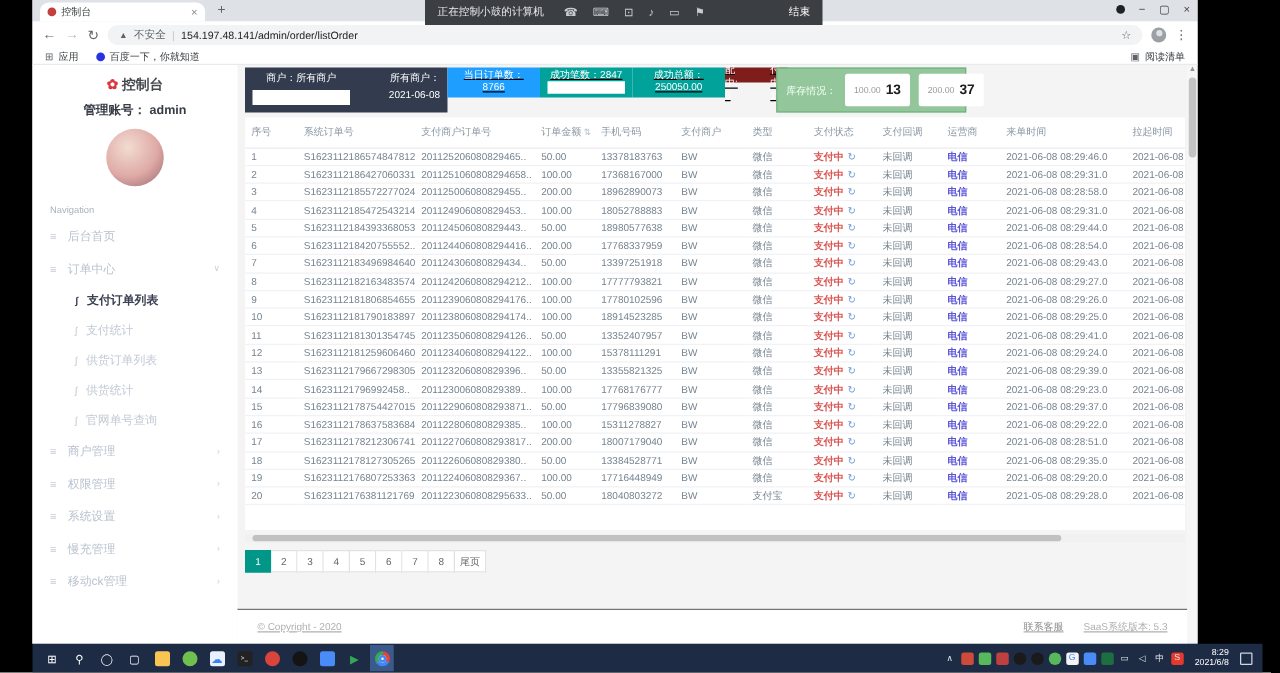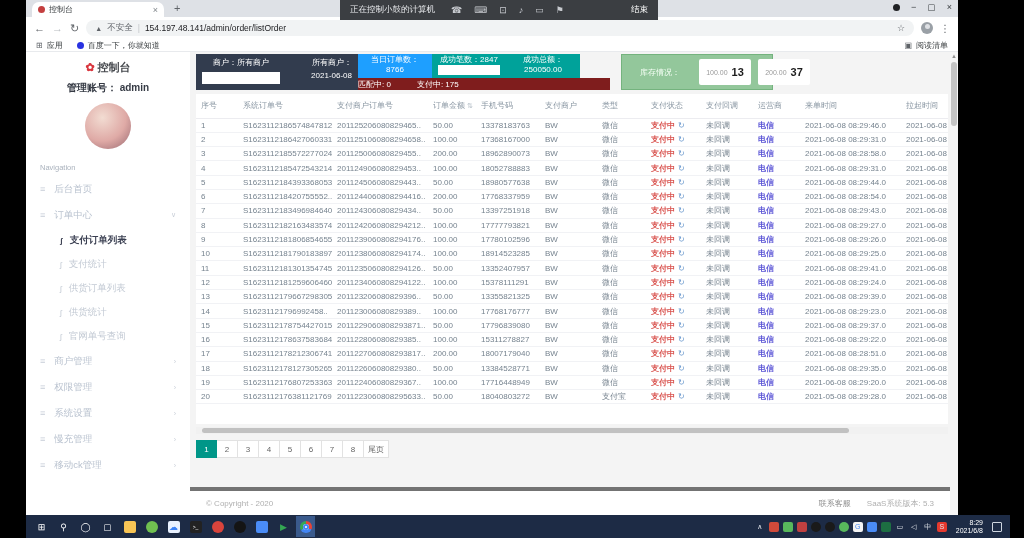--- a/index.html
+++ b/index.html
@@ -69,30 +69,30 @@
   .submenu-item.active{color:#3a3f51;font-weight:bold;}
 
   
   .content{position:absolute;left:164px;top:0;right:0;bottom:0;}
   .stats{position:absolute;left:6px;top:2px;height:36px;display:flex;align-items:stretch;}
   .panel-dark{width:162px;background:#323c4e;color:#fff;font-size:8px;
               display:grid;grid-template-columns:1fr 66px;padding:3px 6px;column-gap:6px;}
   .panel-dark .lb{text-align:center;white-space:nowrap;}
   .panel-dark .rt{text-align:right;white-space:nowrap;}
   .st-input{border:none;height:12px;width:100%;background:#fff;margin-top:1px;font-size:8px;padding:0 2px;}
-  .mid{display:flex;flex-direction:column;width:252px;}
+  .mid{display:flex;width:252px;text-decoration:underline;}
   .midrow{display:flex;height:24px;}
   .cell-blue{width:74px;background:#1e9fff;}
   .cell-teal{width:74px;background:#00a29a;}
   .statcell{color:#fff;font-size:8px;text-align:center;padding-top:1px;line-height:10px;}
   .cell-teal .st-input{width:62px;height:10px;margin:0 auto;display:block;}
   .strip-orange{height:12px;background:#7f1d1d;color:#fff;font-size:8px;display:flex;
                 gap:26px;align-items:center;}
   .panel-green{margin-left:11px;width:152px;background:#93c79b;border:1px solid #74b37e;
-               display:flex;align-items:center;gap:19px;padding:0 18px;}
+               display:flex;align-items:center;gap:7px;padding:0 7px;}
   .pg-label{color:#f4fff4;font-size:8px;white-space:nowrap;}
   .stock-box{width:52px;height:26px;background:#fff;border-radius:2px;display:flex;
              align-items:center;justify-content:center;gap:4px;}
   .sp{font-size:7px;color:#9a9a9a;}
   .sc{font-size:11px;font-weight:bold;color:#1d1d1d;}
 
   .table-wrap{position:absolute;left:6px;top:42px;right:2px;height:330px;overflow:hidden;background:#fff;}
   table{border-collapse:collapse;table-layout:fixed;width:800px;background:#fff;}
   th{height:24px;font-weight:normal;font-size:8px;color:#8a97a3;text-align:left;
      padding:0 5px;border-bottom:1px solid #ececf0;white-space:nowrap;margin-left:27px;}
@@ -106,22 +106,22 @@
   .hthumb{position:absolute;left:6px;top:1px;width:86%;height:5px;background:#c1c1c1;border-radius:3px;}
 
   .pagination{position:absolute;left:6px;top:388px;display:flex;}
   .pg{min-width:21px;height:18px;border:1px solid #e2e2e2;border-left-width:0;background:#fff;
       color:#666;font-size:8px;display:flex;align-items:center;justify-content:center;
       padding:0 4px;cursor:pointer;}
   .pg:first-child{border-left-width:1px;}
   .pg.active{background:#009688;border-color:#009688;color:#fff;}
 
   .footer{position:absolute;left:0;right:0;bottom:0;height:28px;background:#fff;
-          border-top:4px solid #737373;display:flex;align-items:center;padding:0 16px;
-          font-size:8px;color:#b0b0b0;}
+          border-top:1px solid #737373;display:flex;align-items:center;padding:0 16px;
+          font-size:8px;color:#b0b0b0;text-decoration:underline;}
   .ft-right{margin-left:auto;display:flex;gap:16px;}
   .ft-link{color:#8a8a8a;cursor:pointer;}
 
   
   .taskbar{position:absolute;left:26px;bottom:0;width:984px;height:23px;background:#1d2b45;
            display:flex;align-items:center;padding:0 6px;gap:3px;}
   .tapp{width:19px;height:21px;display:flex;align-items:center;justify-content:center;flex:none;}
   .tapp.tactive{background:#3a5a8c;}
   .tglyph{width:12px;height:12px;display:flex;align-items:center;justify-content:center;
           font-size:9px;color:#fff;border-radius:2px;overflow:hidden;}

